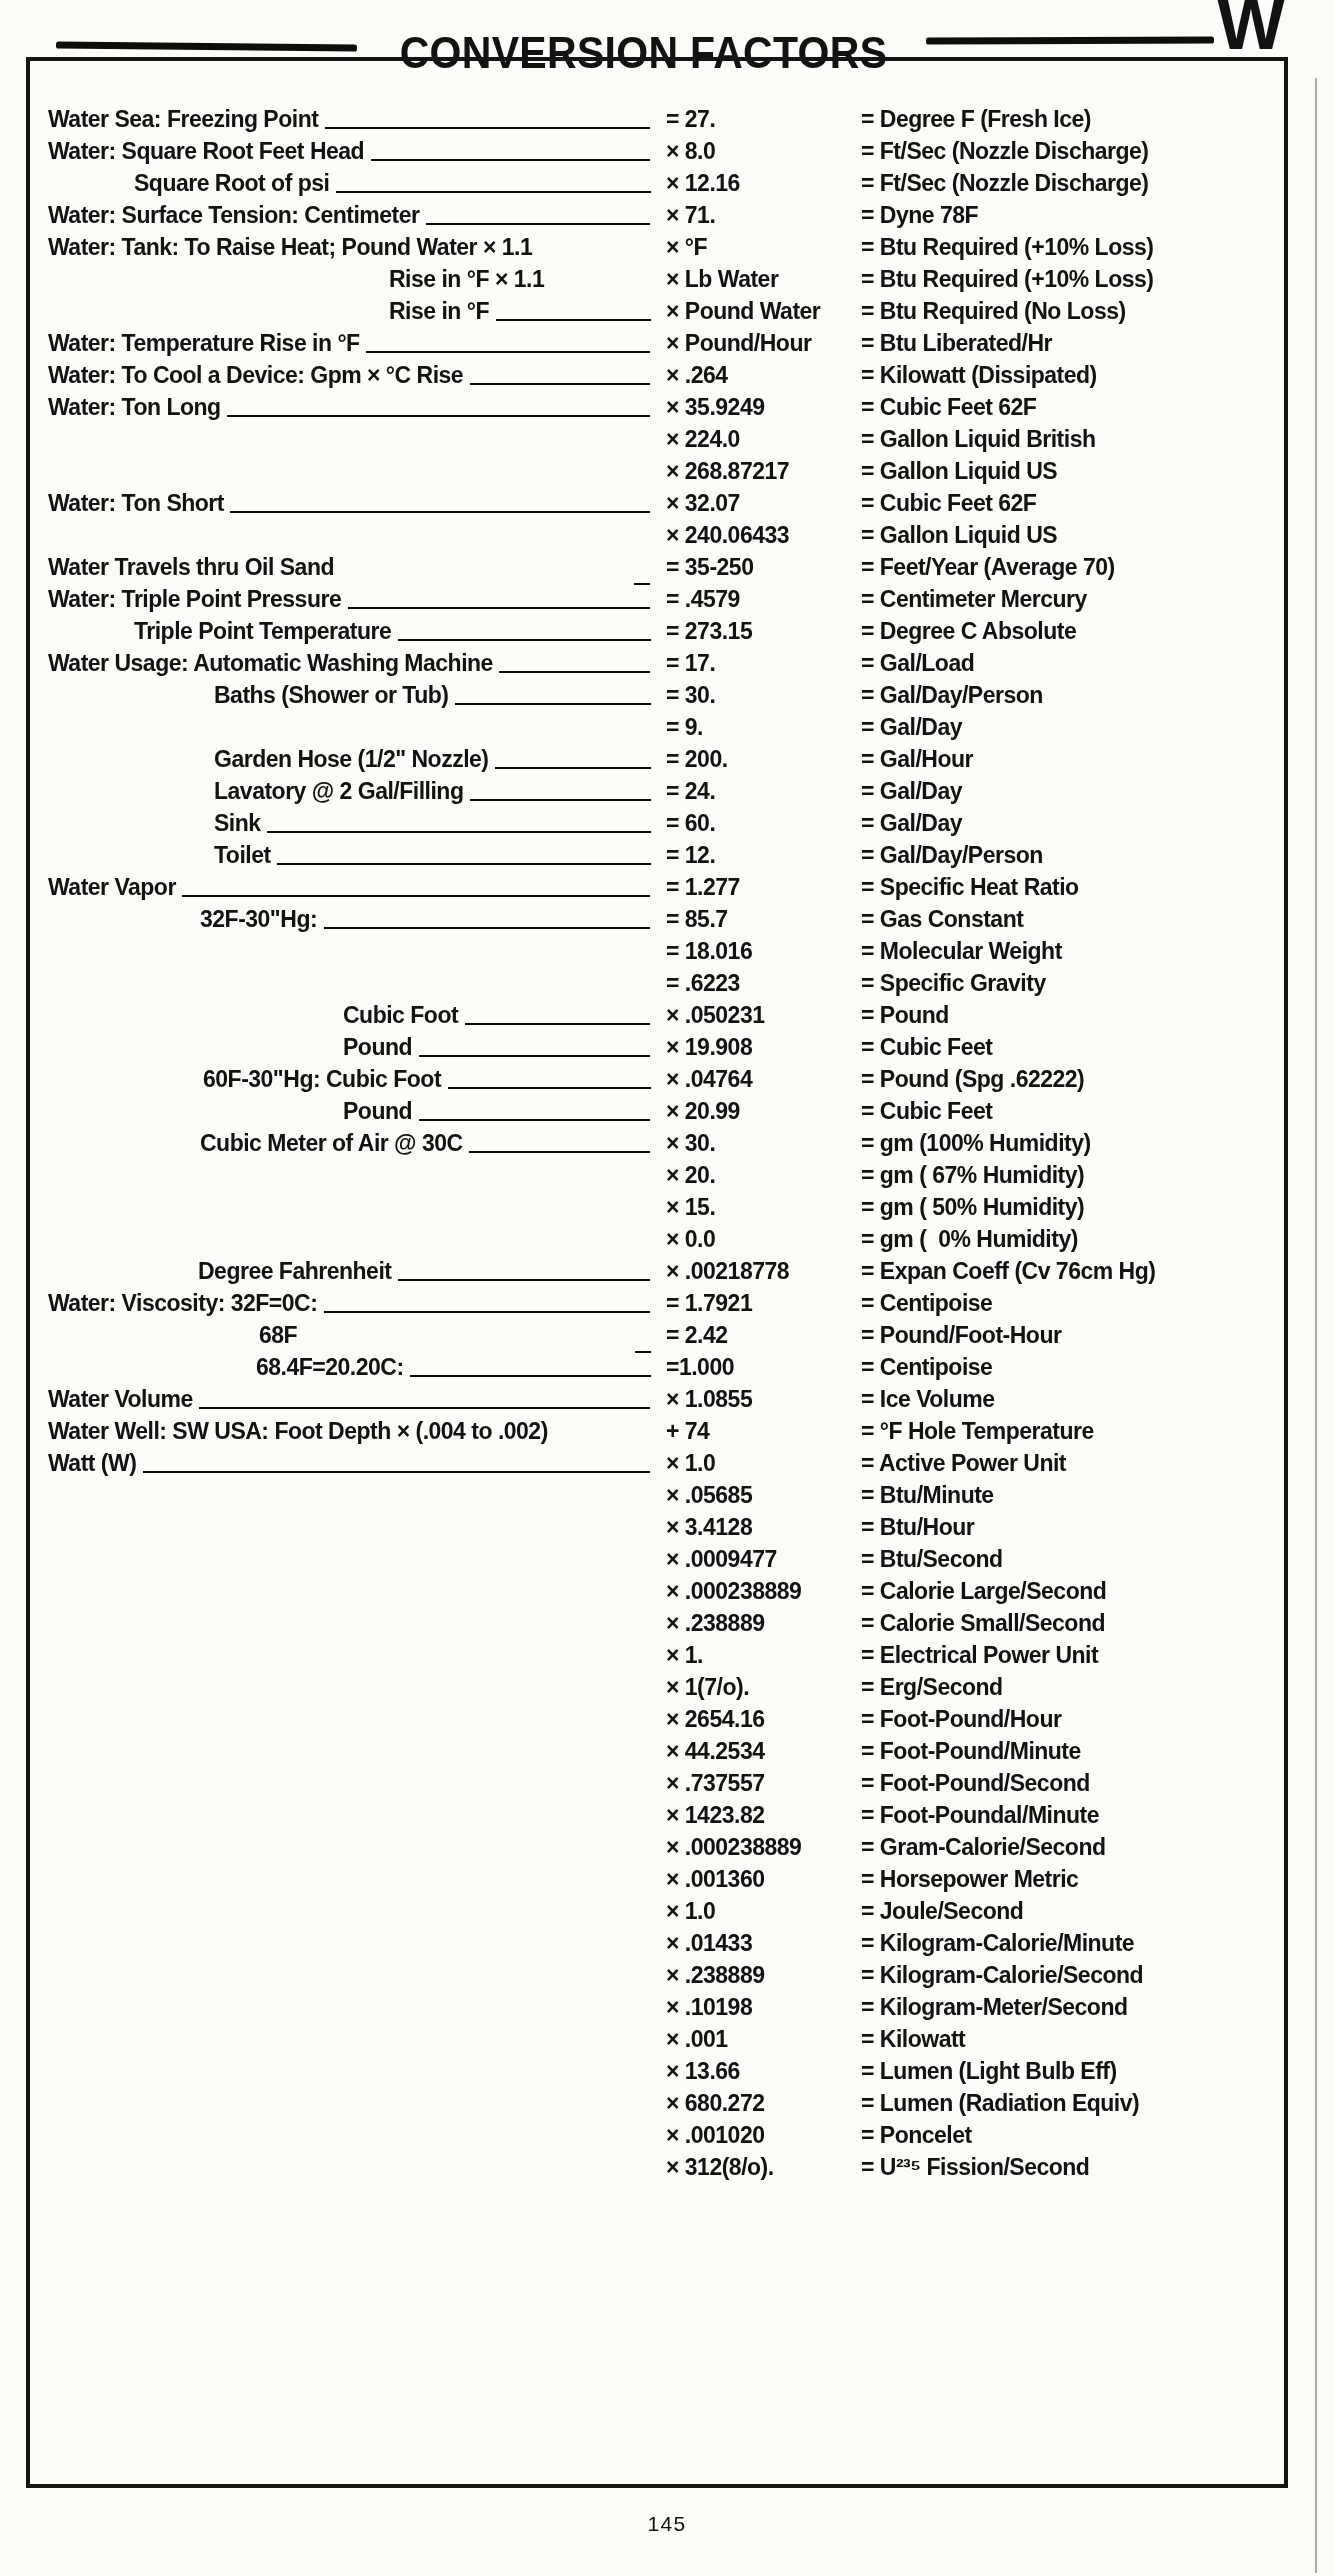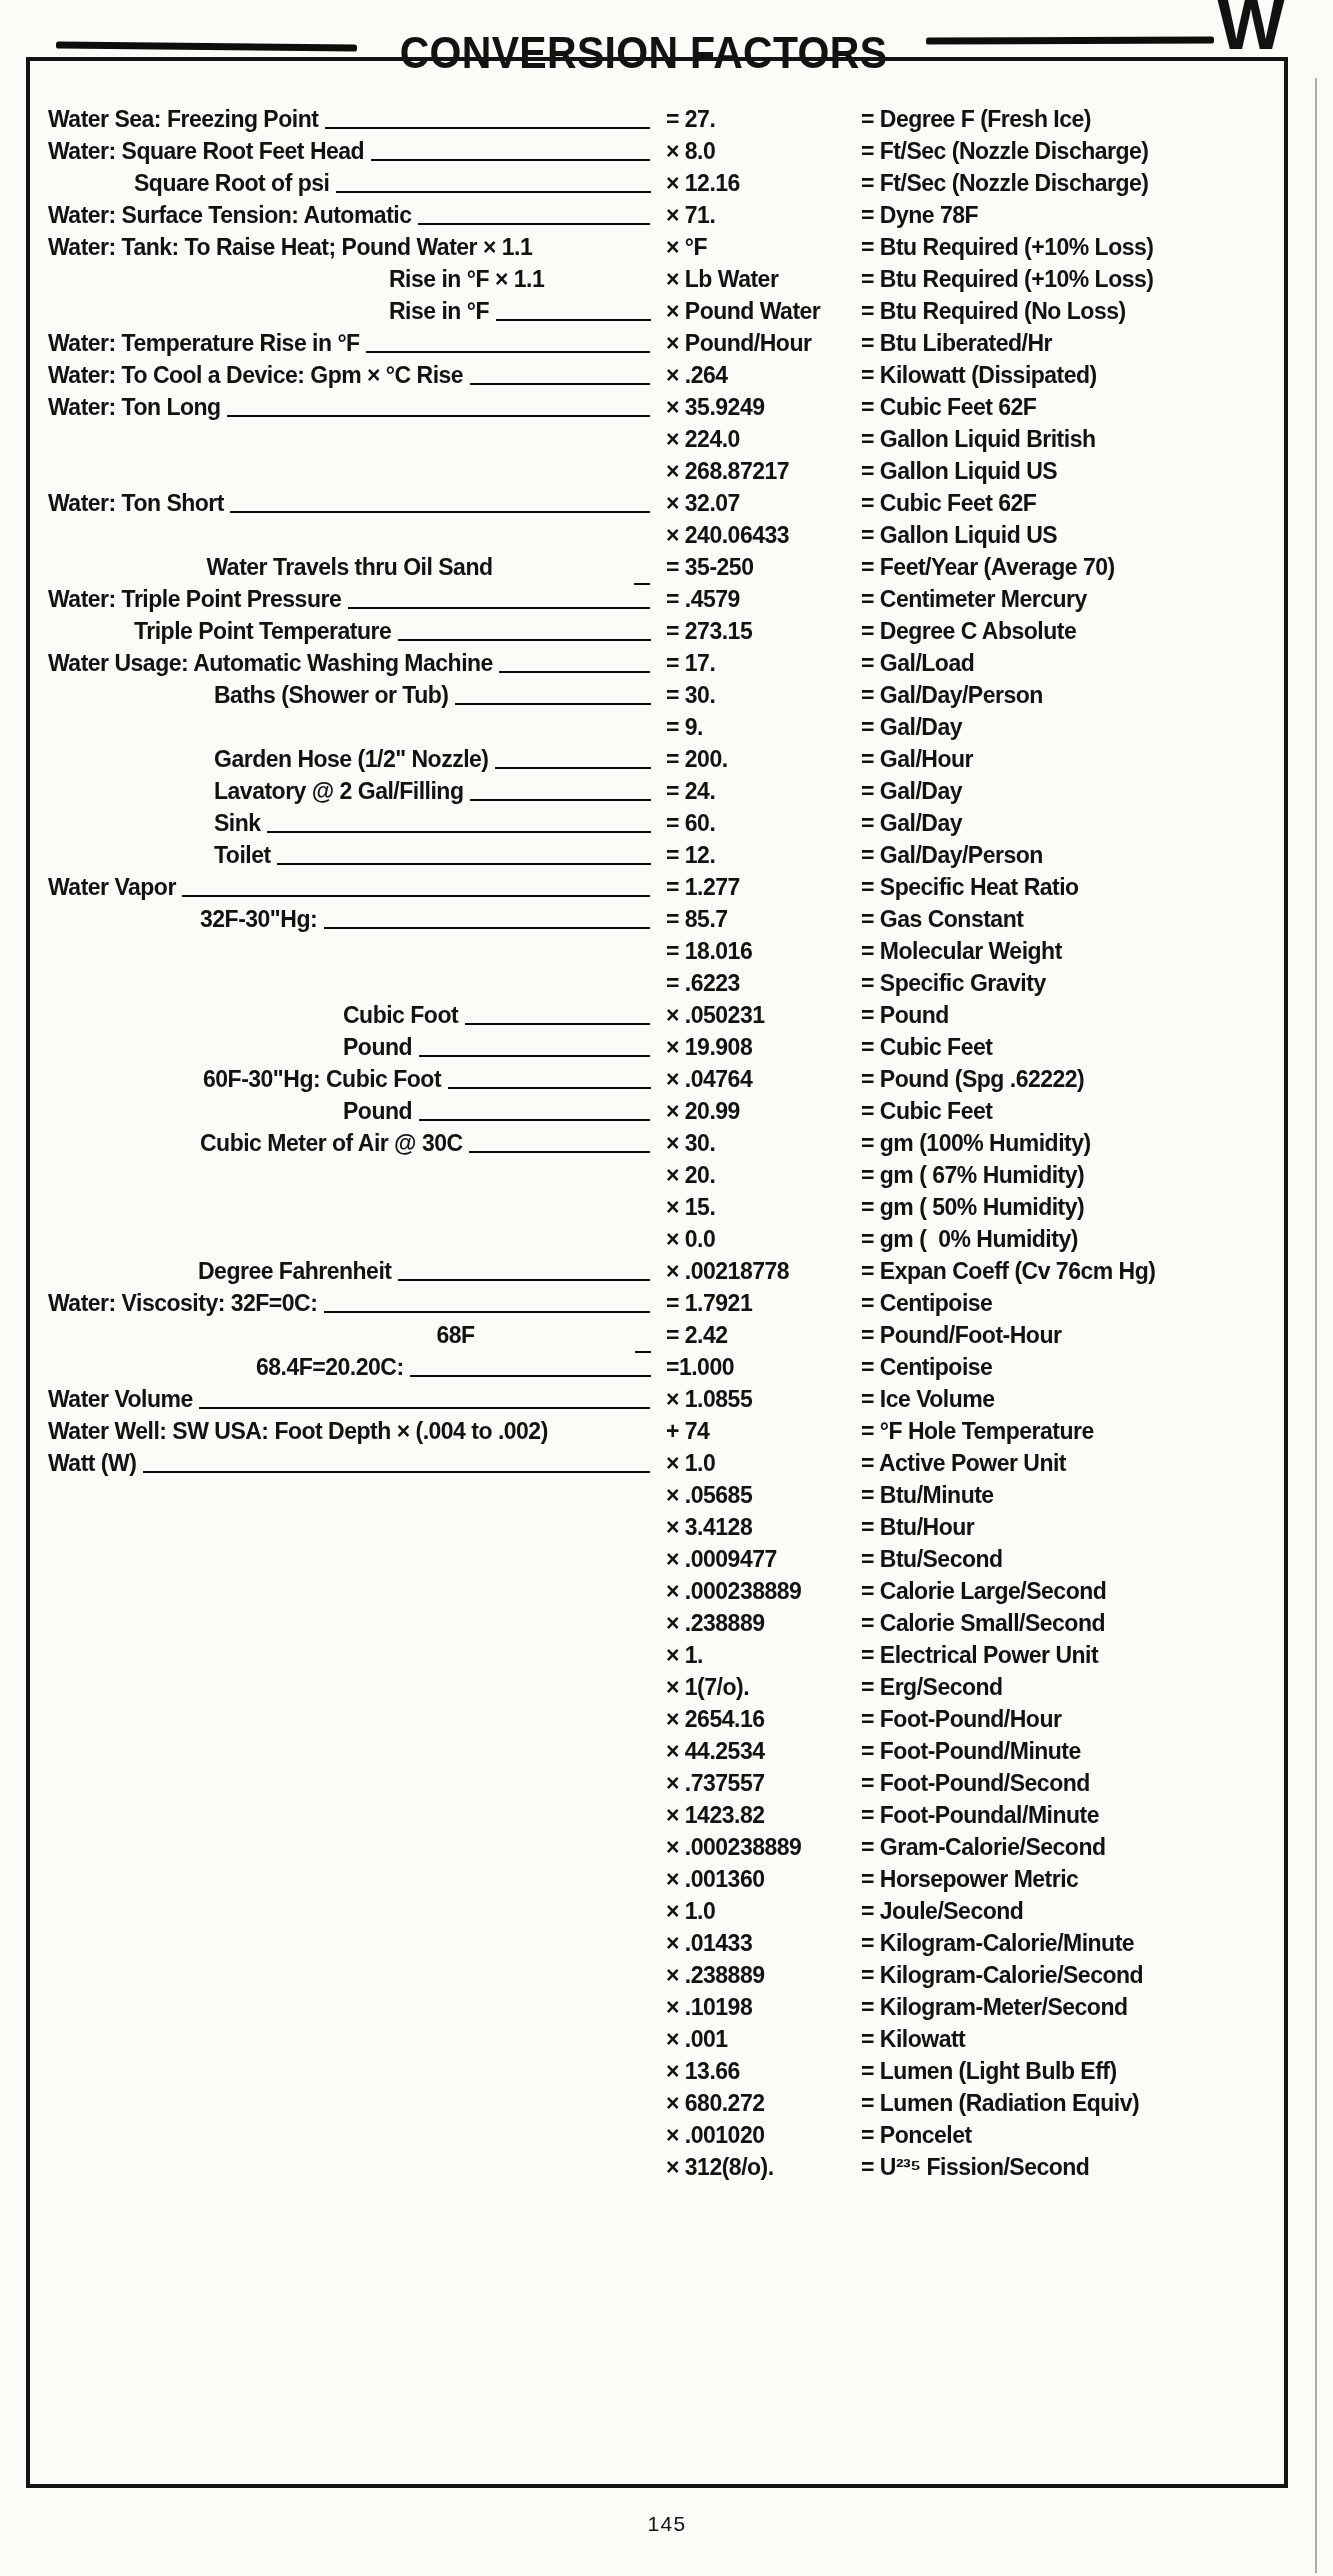--- a/index.html
+++ b/index.html
@@ -17,21 +17,21 @@
   
   .box{position:absolute;left:26px;top:57px;width:1262px;height:2431px;
        border:4.5px solid #141414;box-sizing:border-box;}
   .page-edge{position:absolute;left:1315px;top:78px;width:1.9px;height:2495px;
              background:#4a4a4a;opacity:.45;}
   
   .rows{position:absolute;left:0;top:103px;width:1334px;}
   .row{position:relative;height:32px;font-size:23px;font-weight:700;
        letter-spacing:-0.5px;}
   .left{position:absolute;top:0;height:32px;display:flex;}
-  .lbl{line-height:32px;white-space:pre;text-align:center;}
+  .lbl{line-height:32px;white-space:pre;}
   .leader{flex:1 1 auto;margin:0 1.3px 6.5px 6.5px;border-bottom:2.6px solid #0a0a0a;
           align-self:flex-end;min-width:15.5px;}
   .mid{position:absolute;left:666px;line-height:32px;white-space:pre;}
   .res{position:absolute;left:861px;line-height:32px;white-space:pre;}
   
   .page-number{position:absolute;top:2512px;left:0;width:1334px;text-align:center;
                font-size:21px;font-weight:400;letter-spacing:1.3px;}
 </style>
 </head>
 <body>
@@ -63,21 +63,21 @@
       <div class="row">
         <div class="left" style="left: 134px; width: 518px;">
           <span class="lbl">Square Root of psi</span>
           <div class="leader"></div>
         </div>
         <span class="mid">× 12.16</span>
         <span class="res">= Ft/Sec (Nozzle Discharge)</span>
       </div>
       <div class="row">
         <div class="left" style="left: 48px; width: 603px;">
-          <span class="lbl">Water: Surface Tension: Automatic</span>
+          <span class="lbl">Water: Surface Tension: Centimeter</span>
           <div class="leader"></div>
         </div>
         <span class="mid">× 71.</span>
         <span class="res">= Dyne 78F</span>
       </div>
       <div class="row">
         <div class="left" style="left: 48px; width: 603px;">
           <span class="lbl">Water: Tank: To Raise Heat; Pound Water × 1.1</span>
         </div>
         <span class="mid">× °F</span>

